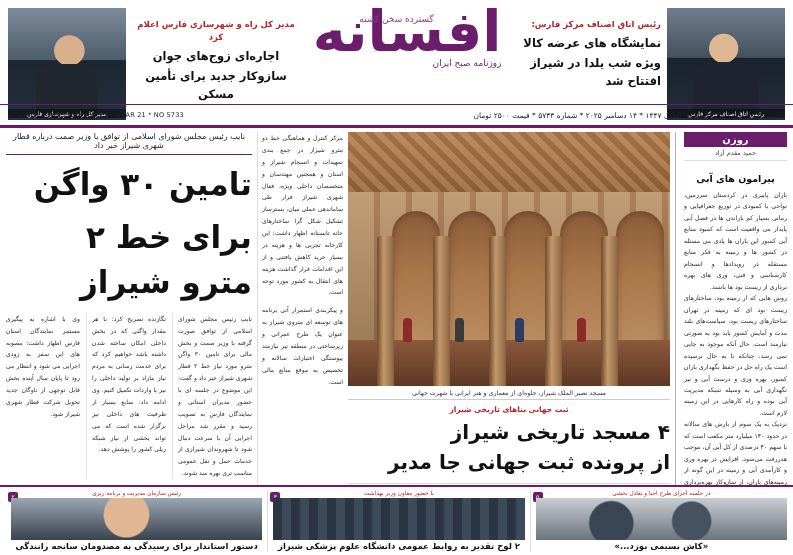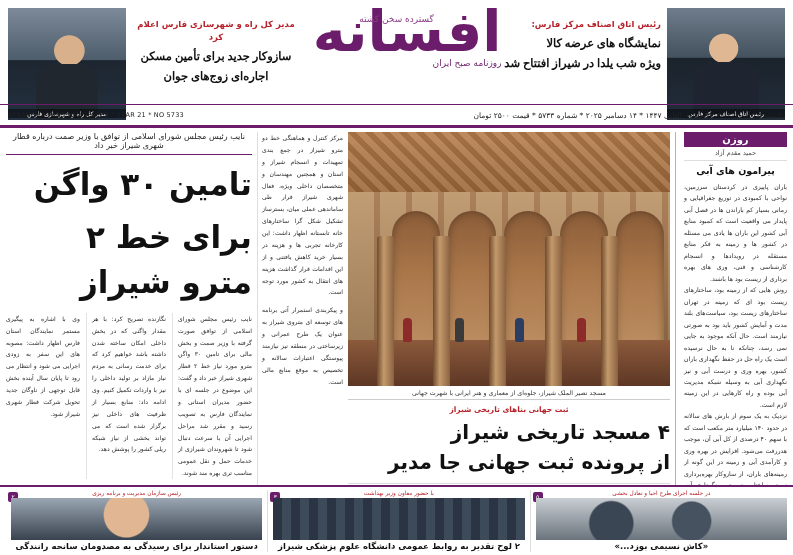--- a/index.html
+++ b/index.html
@@ -94,21 +94,20 @@
     font-size: 8.5px;
     color: #b8232b;
     margin-bottom: 4px;
     font-weight: bold;
   }
   .mast-line {
     font-size: 11.5px;
     color: #111;
     font-weight: bold;
     margin: 2px 0;
-    font-family: Liberation Serif, serif;
   }
 
   .logo-block {
     position: absolute;
     left: 50%;
     transform: translateX(-50%);
     top: 4px;
     width: 210px;
   }
   .logo-word {
@@ -173,21 +172,21 @@
     text-align: center;
     padding: 2px 0;
     font-weight: bold;
   }
   .side-byline {
     font-size: 6.5px;
     color: #444;
     text-align: center;
     border-bottom: 1px solid #ddd;
     padding: 2px 0 3px;
-    margin-bottom: 4px;
+    margin-bottom: 12px;
   }
   .side-title {
     font-size: 9.5px;
     font-weight: bold;
     color: #111;
     text-align: center;
     margin: 4px 0 5px;
   }
   .side-text {
     font-size: 6.2px;
@@ -448,22 +447,22 @@
     </div>
 
     <div class="logo-block">
       <div class="logo-arc">گسترده سخن کشته</div>
       <div class="logo-word">افسانه</div>
       <div class="logo-sub">روزنامه صبح ایران</div>
     </div>
 
     <div class="mast-headline-left">
       <div class="mast-kicker">مدیر کل راه و شهرسازی فارس اعلام کرد</div>
+      <div class="mast-line">اجاره‌ای زوج‌های جوان</div>
       <div class="mast-line">سازوکار جدید برای تأمین مسکن</div>
-      <div class="mast-line">اجاره‌ای زوج‌های جوان</div>
     </div>
 
     <div class="mast-left-photo">
       <div class="photo-man-a"></div>
       <div class="mast-tagline">مدیر کل راه و شهرسازی فارس</div>
     </div>
 
     <div class="dateline">
       <span>یکشنبه ۲۳ آذر ۱۴۰۴ * ۲۳ جمادی الثانی ۱۴۴۷ * ۱۴ دسامبر ۲۰۲۵ * شماره ۵۷۳۳ * قیمت ۲۵۰۰ تومان</span>
       <span class="en">AFSANEH * FARS NEWSPAPER * YEAR 21 * NO 5733</span>

